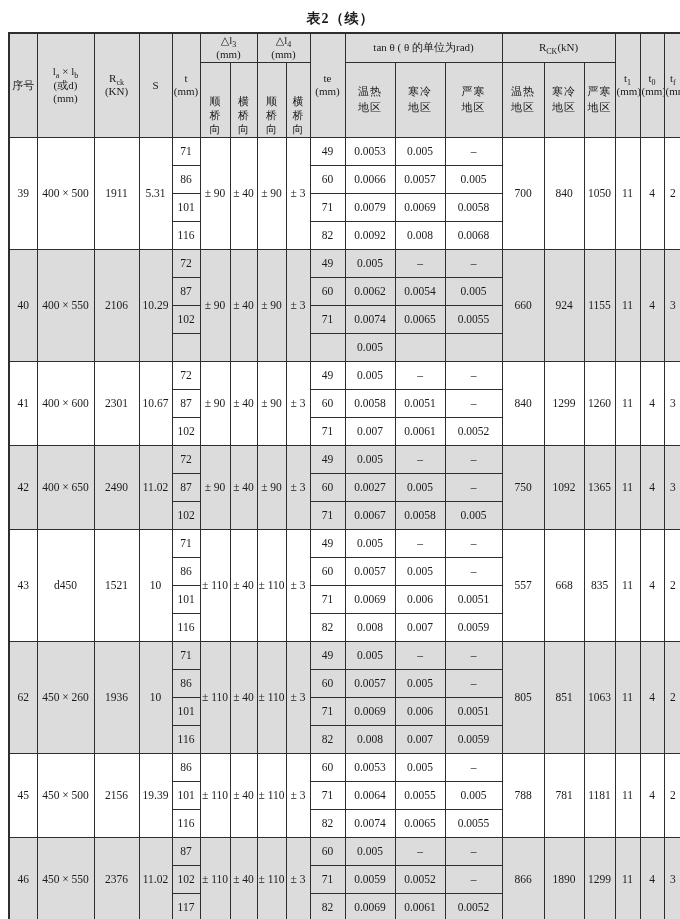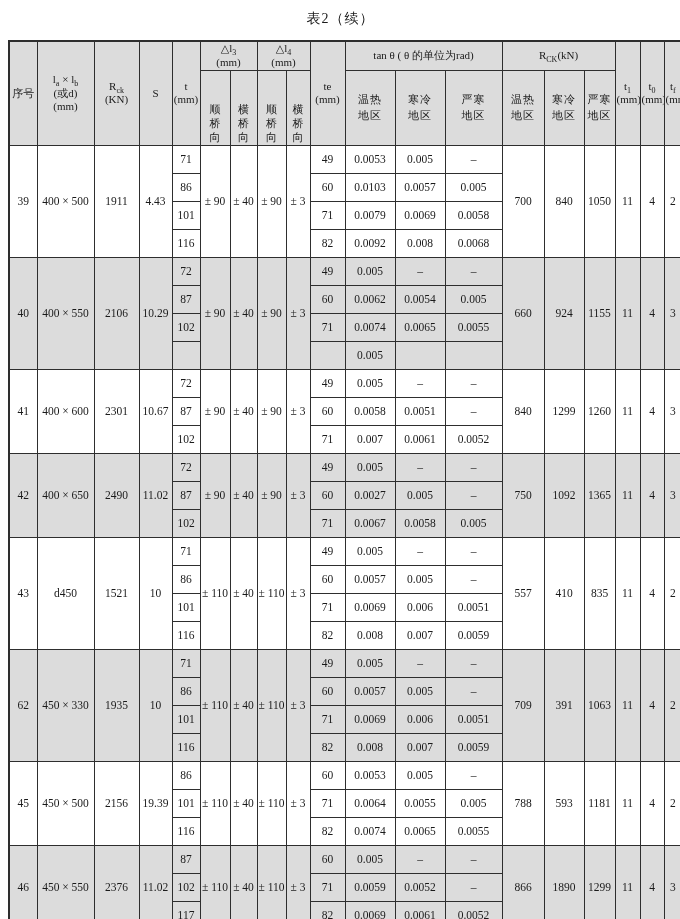--- a/index.html
+++ b/index.html
@@ -3,22 +3,22 @@
 <meta charset="utf-8">
 <style>
   html, body { margin: 0; padding: 0; background: #ffffff; }
   body {
     width: 680px; height: 919px;
     font-family: "Liberation Serif", "DejaVu Serif", serif;
     color: #1a1a1a;
   }
   .page { padding: 6px 7px 0 8px; }
   .title {
-    text-align: center; font-weight: normal; font-size: 14px;
-    margin: 4px 0 12px 0; letter-spacing: 1px;
+    text-align: center; font-weight: bold; font-size: 14px;
+    margin: 4px 0 4px 0; letter-spacing: 1px;
   }
   table.spec {
     border-collapse: collapse; table-layout: fixed; width: 665px;
     border: 2px solid #2e2e2e;
   }
   .spec th, .spec td {
     border: 1px solid #2e2e2e;
     text-align: center; vertical-align: middle;
     font-size: 11px; padding: 0 1px;
     font-weight: normal;
@@ -131,41 +131,41 @@
         <th><span class="wrap2">温热地区</span></th>
         <th><span class="wrap2">寒冷地区</span></th>
         <th><span class="wrap2">严寒地区</span></th>
       </tr>
     </thead>
     <tbody>
         <tr>
           <td rowspan="4">39</td>
           <td rowspan="4">400 × 500</td>
           <td rowspan="4">1911</td>
-          <td rowspan="4">4.43</td>
+          <td rowspan="4">5.31</td>
           <td>71</td>
           <td rowspan="4">± 90</td>
           <td rowspan="4">± 40</td>
           <td rowspan="4">± 90</td>
           <td rowspan="4">± 3</td>
           <td>49</td>
           <td>0.0053</td>
           <td>0.005</td>
           <td>–</td>
           <td rowspan="4">700</td>
           <td rowspan="4">840</td>
           <td rowspan="4">1050</td>
           <td rowspan="4">11</td>
           <td rowspan="4">4</td>
           <td rowspan="4">2</td>
         </tr>
         <tr>
           <td>86</td>
           <td>60</td>
-          <td>0.0103</td>
+          <td>0.0066</td>
           <td>0.0057</td>
           <td>0.005</td>
         </tr>
         <tr>
           <td>101</td>
           <td>71</td>
           <td>0.0079</td>
           <td>0.0069</td>
           <td>0.0058</td>
         </tr>
@@ -296,21 +296,21 @@
           <td>71</td>
           <td rowspan="4">± 110</td>
           <td rowspan="4">± 40</td>
           <td rowspan="4">± 110</td>
           <td rowspan="4">± 3</td>
           <td>49</td>
           <td>0.005</td>
           <td>–</td>
           <td>–</td>
           <td rowspan="4">557</td>
-          <td rowspan="4">410</td>
+          <td rowspan="4">668</td>
           <td rowspan="4">835</td>
           <td rowspan="4">11</td>
           <td rowspan="4">4</td>
           <td rowspan="4">2</td>
         </tr>
         <tr>
           <td>86</td>
           <td>60</td>
           <td>0.0057</td>
           <td>0.005</td>
@@ -325,34 +325,34 @@
         </tr>
         <tr>
           <td>116</td>
           <td>82</td>
           <td>0.008</td>
           <td>0.007</td>
           <td>0.0059</td>
         </tr>
         <tr class="shaded">
           <td rowspan="4">62</td>
-          <td rowspan="4">450 × 330</td>
-          <td rowspan="4">1935</td>
+          <td rowspan="4">450 × 260</td>
+          <td rowspan="4">1936</td>
           <td rowspan="4">10</td>
           <td>71</td>
           <td rowspan="4">± 110</td>
           <td rowspan="4">± 40</td>
           <td rowspan="4">± 110</td>
           <td rowspan="4">± 3</td>
           <td>49</td>
           <td>0.005</td>
           <td>–</td>
           <td>–</td>
-          <td rowspan="4">709</td>
-          <td rowspan="4">391</td>
+          <td rowspan="4">805</td>
+          <td rowspan="4">851</td>
           <td rowspan="4">1063</td>
           <td rowspan="4">11</td>
           <td rowspan="4">4</td>
           <td rowspan="4">2</td>
         </tr>
         <tr class="shaded">
           <td>86</td>
           <td>60</td>
           <td>0.0057</td>
           <td>0.005</td>
@@ -380,21 +380,21 @@
           <td>86</td>
           <td rowspan="3">± 110</td>
           <td rowspan="3">± 40</td>
           <td rowspan="3">± 110</td>
           <td rowspan="3">± 3</td>
           <td>60</td>
           <td>0.0053</td>
           <td>0.005</td>
           <td>–</td>
           <td rowspan="3">788</td>
-          <td rowspan="3">593</td>
+          <td rowspan="3">781</td>
           <td rowspan="3">1181</td>
           <td rowspan="3">11</td>
           <td rowspan="3">4</td>
           <td rowspan="3">2</td>
         </tr>
         <tr>
           <td>101</td>
           <td>71</td>
           <td>0.0064</td>
           <td>0.0055</td>

